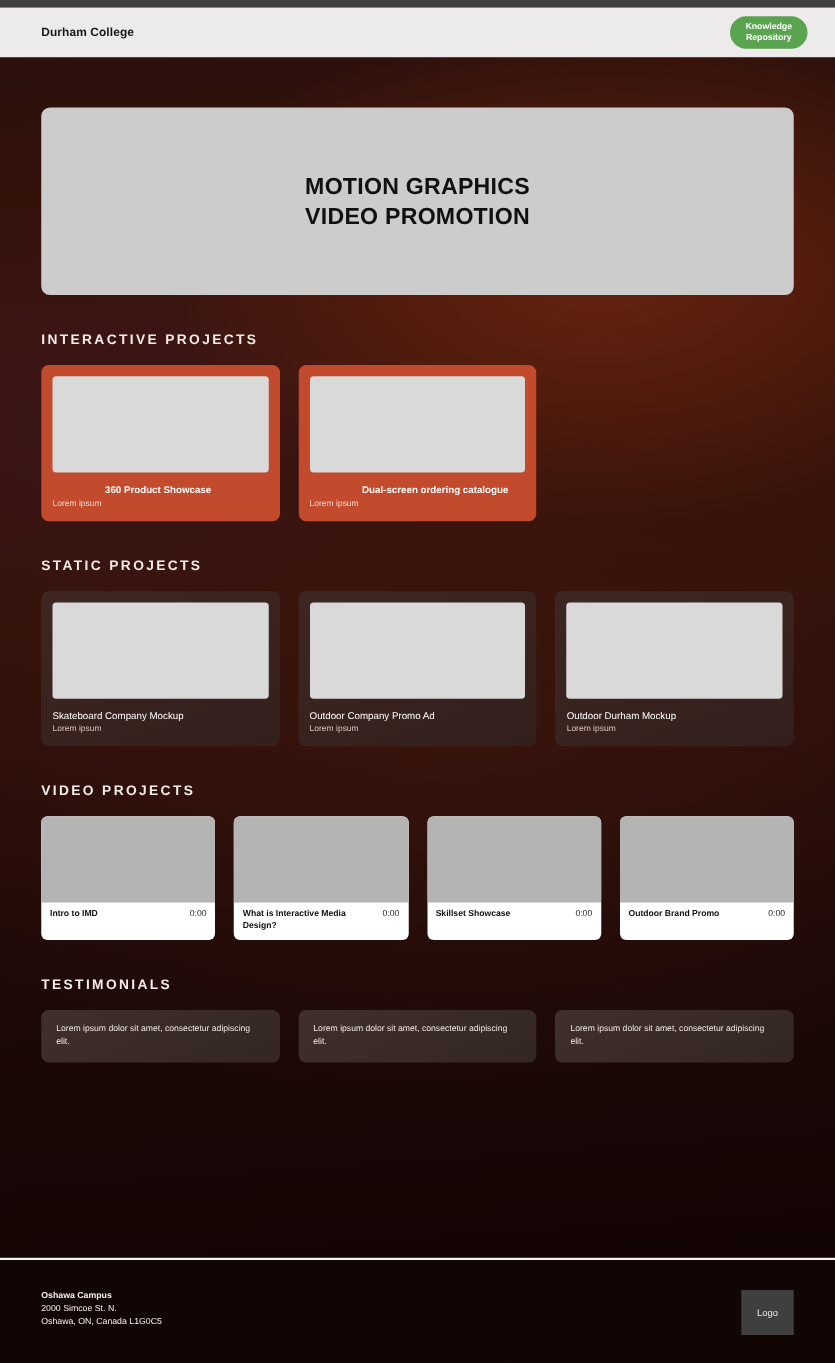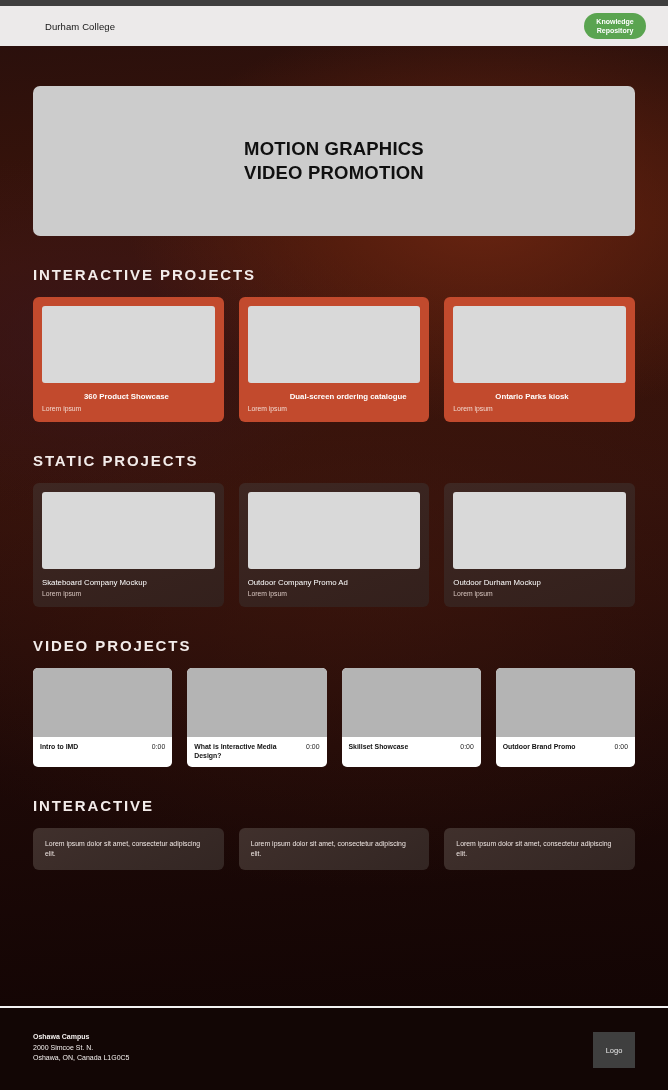--- a/index.html
+++ b/index.html
@@ -18,24 +18,23 @@
   .site-header {
     height:40px;
     background:#eceaea;
     display:flex;
     align-items:center;
     justify-content:space-between;
     padding:0 22px 0 33px;
   }
   .brand {
     font-size:9.5px;
-    font-weight:normal;
+    font-weight:bold;
     color:#151515;
     letter-spacing:.1px;
-    margin-left:12px;
   }
   .kr-button {
     background:#5aa450;
     color:#ffffff;
     border-radius:13px;
     padding:4px 11px;
     font-size:7px;
     font-weight:bold;
     line-height:1.35;
     text-align:center;
@@ -72,21 +71,21 @@
     font-size:18.5px;
     font-weight:bold;
     color:#101010;
     line-height:1.32;
     letter-spacing:.2px;
   }
 
   
   .section { margin-top:30px; }
   .section-title {
-    font-size:15px;
+    font-size:11px;
     font-weight:bold;
     color:#f3ecea;
     letter-spacing:1.9px;
     margin-bottom:14px;
   }
 
   
   .grid-3 { display:grid; grid-template-columns:repeat(3,1fr); gap:15px; }
   .grid-4 { display:grid; grid-template-columns:repeat(4,1fr); gap:15px; }
 
@@ -244,25 +243,20 @@
           <div class="c-title">360 Product Showcase</div>
           <div class="c-sub">Lorem ipsum</div>
         </div>
 
         <div class="card-int">
           <div class="thumb"></div>
           <div class="c-title">Dual-screen ordering catalogue</div>
           <div class="c-sub">Lorem ipsum</div>
         </div>
 
-        <div class="card-int">
-          <div class="thumb"></div>
-          <div class="c-title">Ontario Parks kiosk</div>
-          <div class="c-sub">Lorem ipsum</div>
-        </div>
 
       </div>
     </div>
 
     <div class="section">
       <div class="section-title">STATIC PROJECTS</div>
       <div class="grid-3">
 
         <div class="card-static">
           <div class="thumb"></div>
@@ -318,21 +312,21 @@
           <div class="m-foot">
             <div class="m-title">Outdoor Brand Promo</div>
             <div class="m-time">0:00</div>
           </div>
         </div>
 
       </div>
     </div>
 
     <div class="section">
-      <div class="section-title">INTERACTIVE</div>
+      <div class="section-title">TESTIMONIALS</div>
       <div class="grid-3">
 
         <div class="card-testi">
           <p>Lorem ipsum dolor sit amet, consectetur adipiscing elit.</p>
         </div>
 
         <div class="card-testi">
           <p>Lorem ipsum dolor sit amet, consectetur adipiscing elit.</p>
         </div>
 

